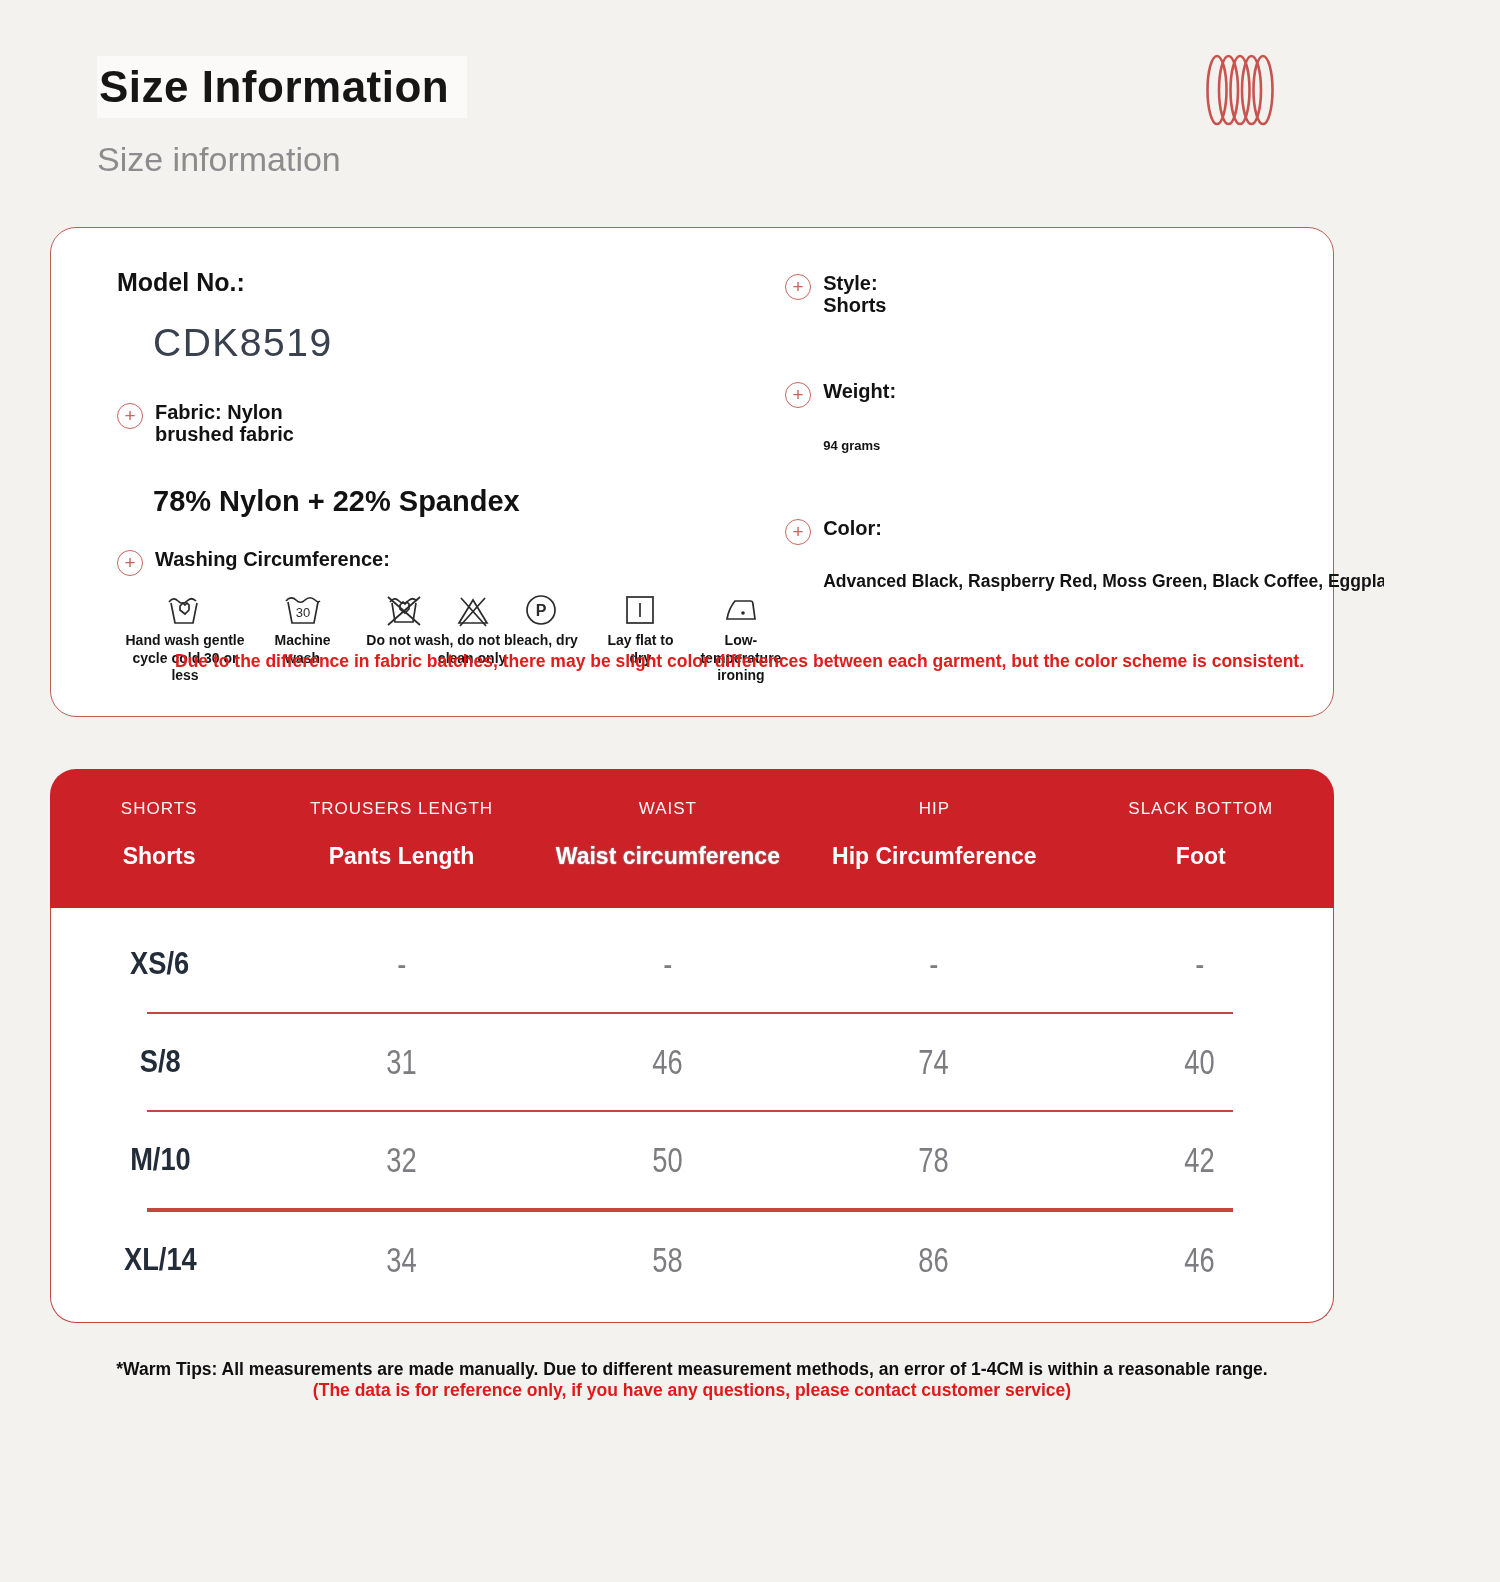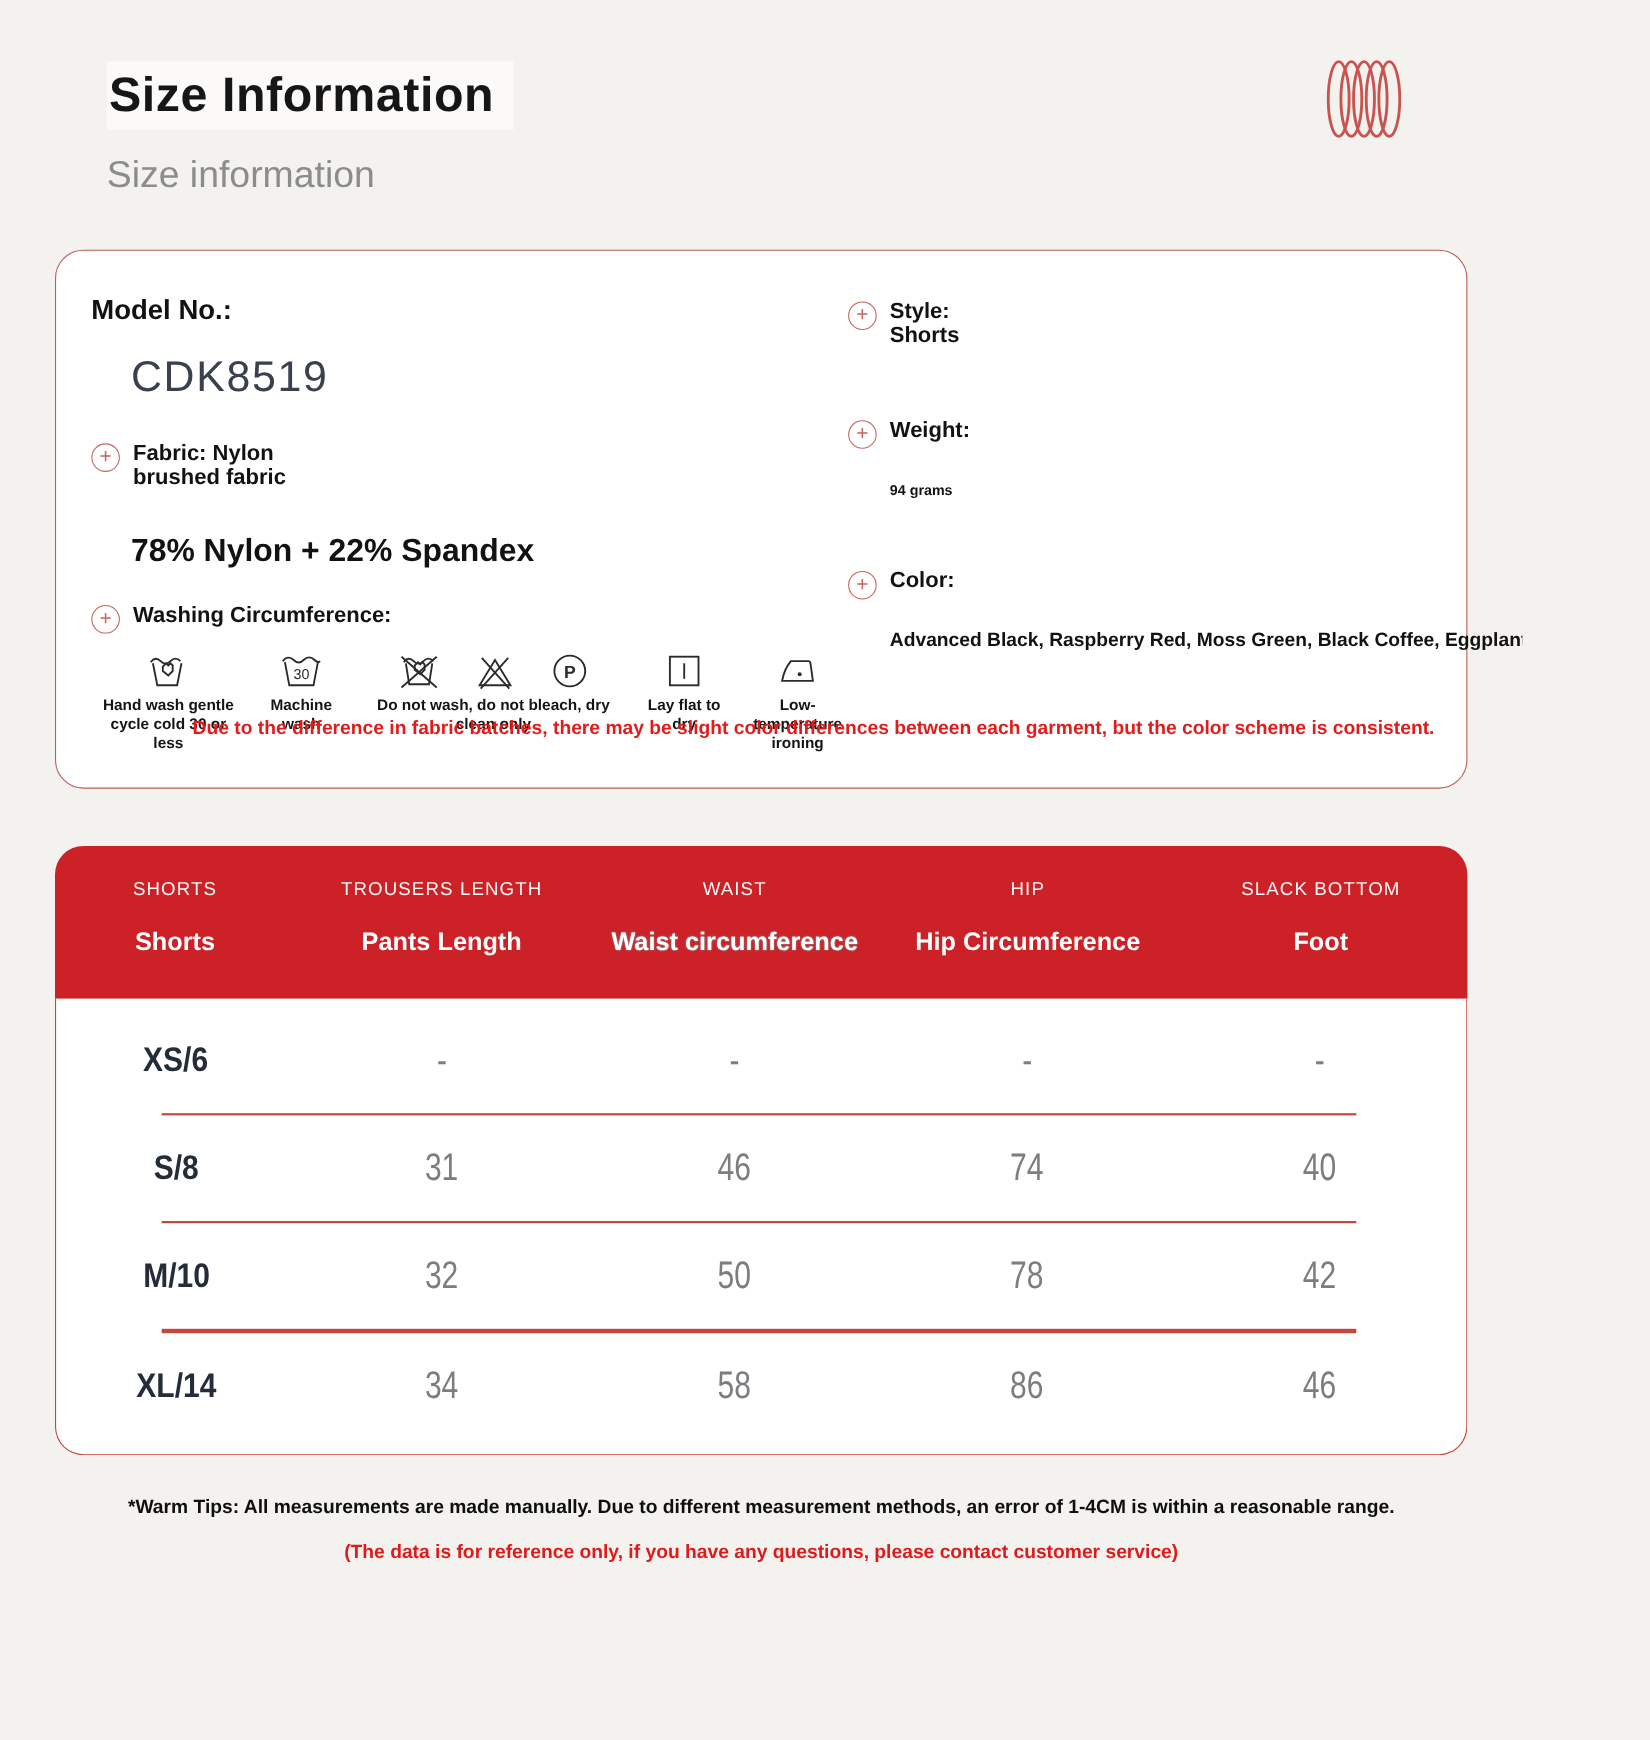--- a/index.html
+++ b/index.html
@@ -8,21 +8,21 @@
 
   
   .header { padding:56px 97px 0; position:relative; }
   .title { display:inline-block; font-size:44px; font-weight:700; color:#161616;
            background:rgba(252,252,250,0.85); padding:6px 18px 6px 2px; letter-spacing:0.5px; }
   .subtitle { margin-top:22px; font-size:34px; color:#8c8c8c; font-weight:400; }
   .logo { position:absolute; top:52px; right:108px; width:72px; height:76px; }
 
   
   .info-card { margin:48px 50px 0; height:490px; background:#fff; border:1px solid #bc5d56;
-               border-radius:26px; padding:40px 64px 26px 32px; position:relative; }
+               border-radius:26px; padding:40px 64px 26px 66px; position:relative; }
   .card-grid { display:grid; grid-template-columns: 58% 42%; }
 
   .plus-row { display:flex; align-items:flex-start; gap:12px; }
   .plus-circle { width:26px; height:26px; border:1.5px solid #c8655e; border-radius:50%;
                  color:#c8655e; font-size:19px; line-height:23px; text-align:center;
                  flex:none; margin-top:2px; font-weight:400; }
   .blabel { font-size:20px; font-weight:700; color:#121212; line-height:1.1; }
 
   .model-label { font-size:25px; font-weight:700; color:#121212; }
   .model-value { font-size:39px; font-weight:500; color:#39414e; letter-spacing:1.5px;
@@ -64,21 +64,21 @@
   .trow { display:grid; grid-template-columns:17% 20.75% 20.75% 20.75% 20.75%;
           align-items:center; height:96px; }
   .size-cell { text-align:center; font-size:31px; font-weight:700; color:#232c39; }
   .val-cell { text-align:center; font-size:35px; color:#7c7c81; font-weight:400; }
   .cond { display:inline-block; transform:scaleX(0.78); }
   .cond-b { display:inline-block; transform:scaleX(0.88); }
   .divider { height:2px; background:#c6463f; margin:0 100px 0 96px; }
 
   
   .warm-tips { text-align:center; margin-top:36px; font-size:17.5px; font-weight:700; color:#0f0f0f; }
-  .ref-note { text-align:center; margin-top:20px; font-size:17.5px; font-weight:700; color:#e01a1a; }
+  .ref-note { text-align:center; font-size:17.5px; font-weight:700; color:#e01a1a; }
 
   .wicon { stroke:#2b2b2b; stroke-width:1.7; fill:none; }
   .wtext { fill:#2b2b2b; stroke:none; font-family:"Liberation Sans", sans-serif; }
 </style>
 </head>
 <body>
 
 <div class="page">
 
   <div class="header">

